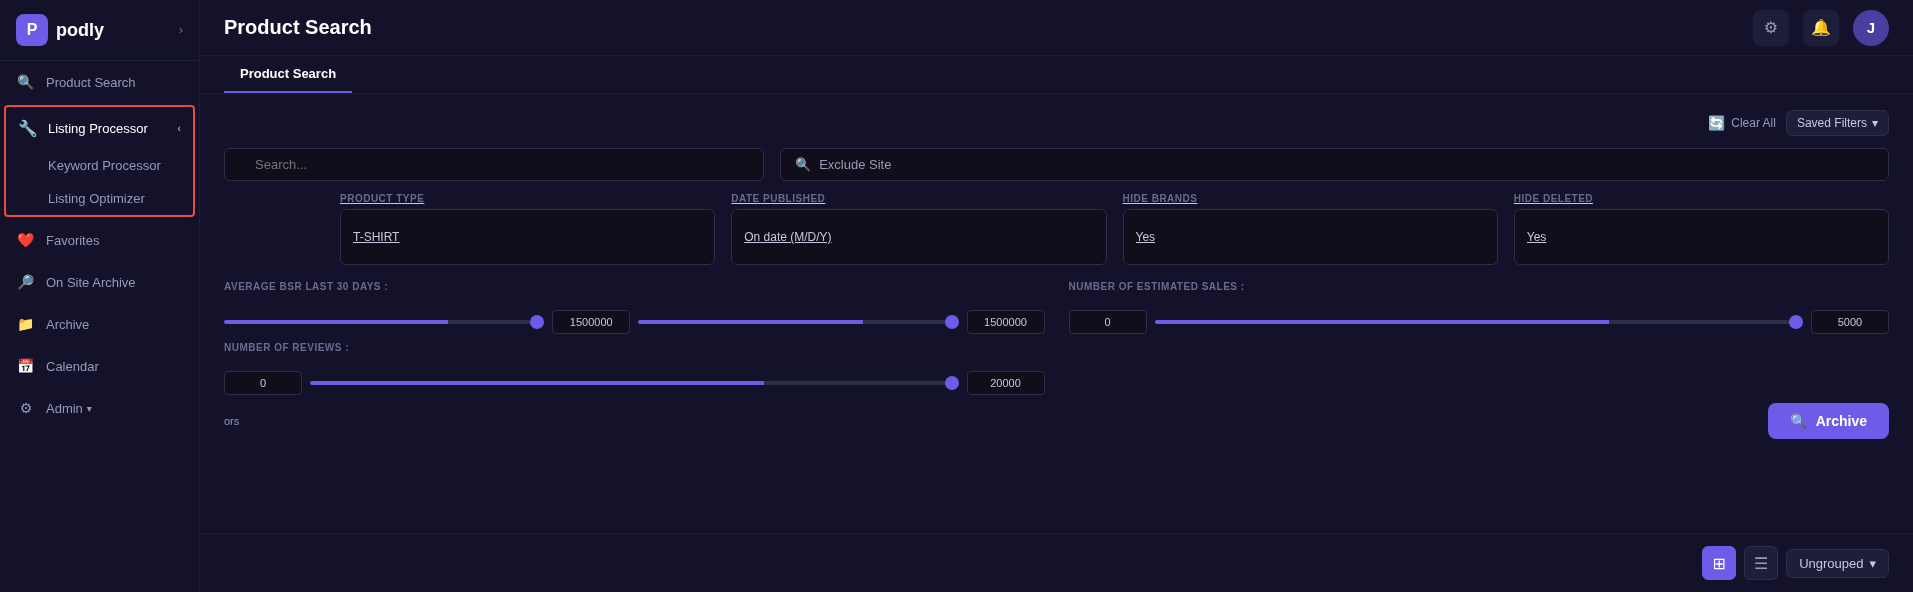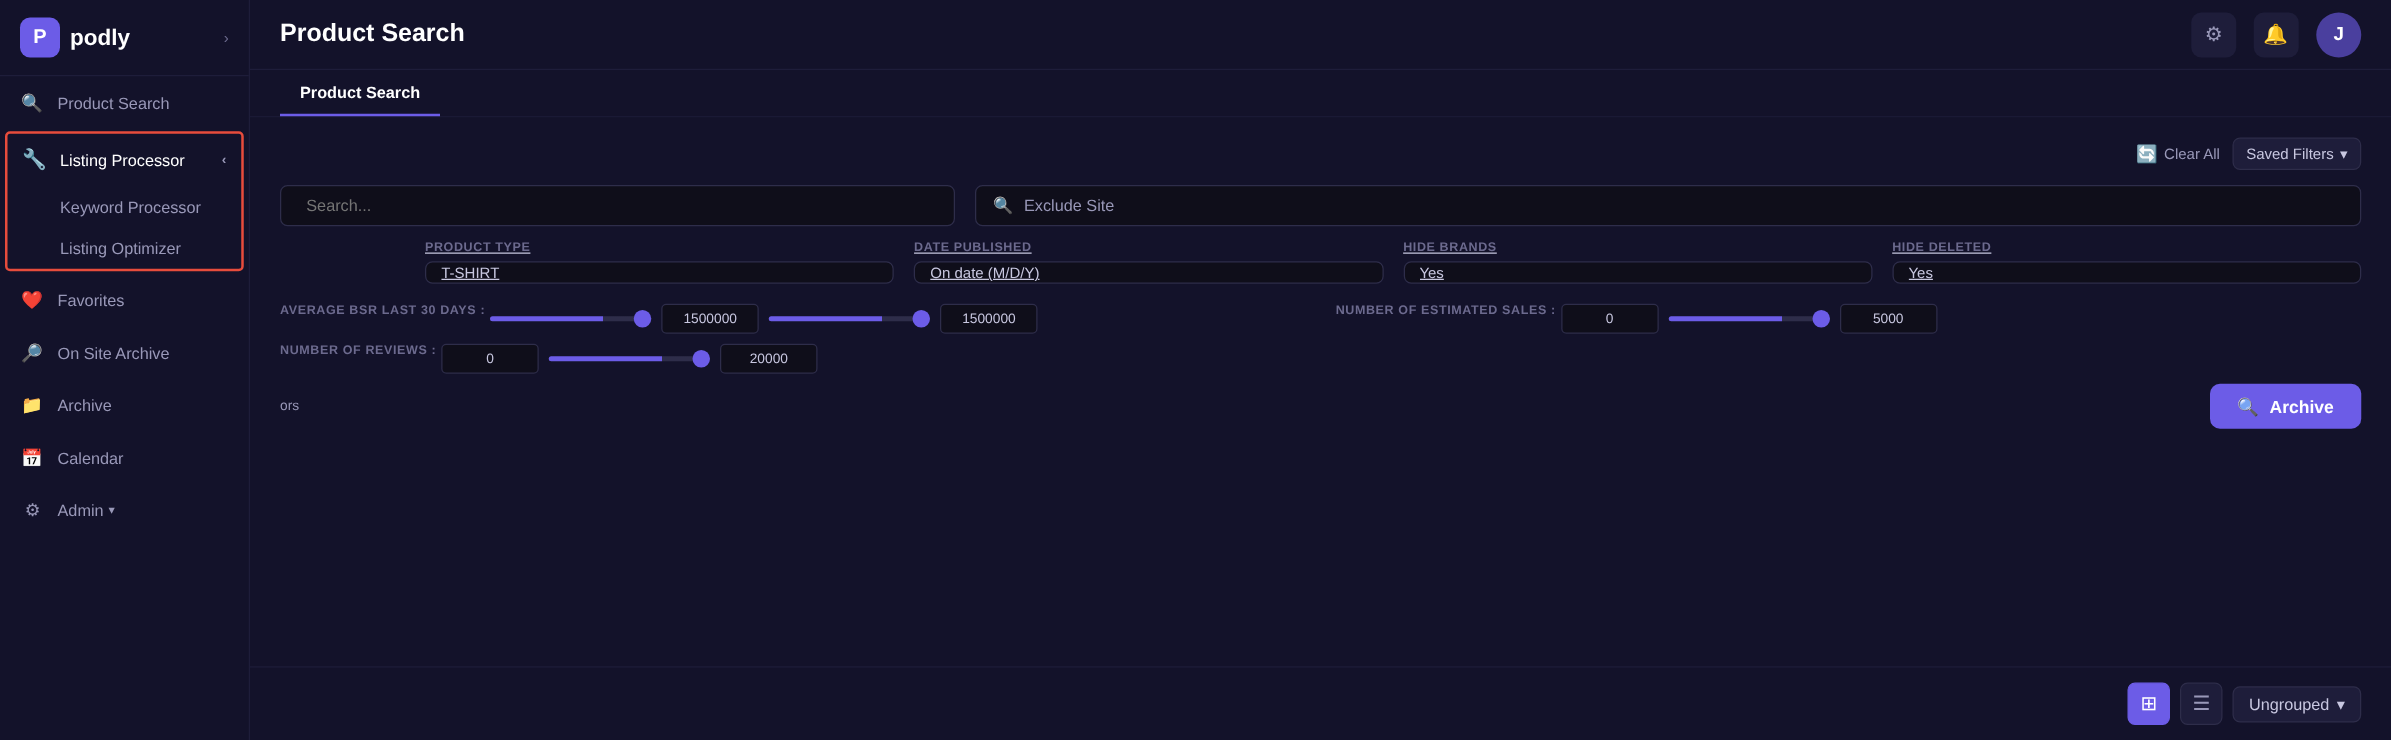--- a/index.html
+++ b/index.html
@@ -264,21 +264,21 @@
       gap: 16px;
       margin-bottom: 12px;
     }
 
     .filter-search-input {
       flex: 1;
       max-width: 540px;
       background: #0f0e1a;
       border: 1px solid #2e2d4a;
       border-radius: 6px;
-      padding: 8px 20px;
+      padding: 8px 30px;
       color: #c8c7e0;
       font-size: 13px;
       outline: none;
     }
 
     .exclude-term-input {
       flex: 1;
       display: flex;
       align-items: center;
       gap: 8px;
@@ -308,32 +308,33 @@
       font-weight: 700;
       color: #6c6a8e;
       letter-spacing: 0.5px;
       text-transform: uppercase;
     }
 
     .filter-select {
       background: #0f0e1a;
       border: 1px solid #2e2d4a;
       border-radius: 6px;
-      padding: 1px 12px;
+      padding: 20px 12px;
       color: #c8c7e0;
       font-size: 12px;
       appearance: none;
       cursor: pointer;
       outline: none;
     }
 
     .slider-group {
       flex: 1;
       display: flex;
-      gap: 4px;
+      flex-direction: column;
+      gap: 18px;
     }
 
     .slider-label {
       font-size: 10px;
       font-weight: 700;
       color: #6c6a8e;
       text-transform: uppercase;
       letter-spacing: 0.5px;
     }
 

